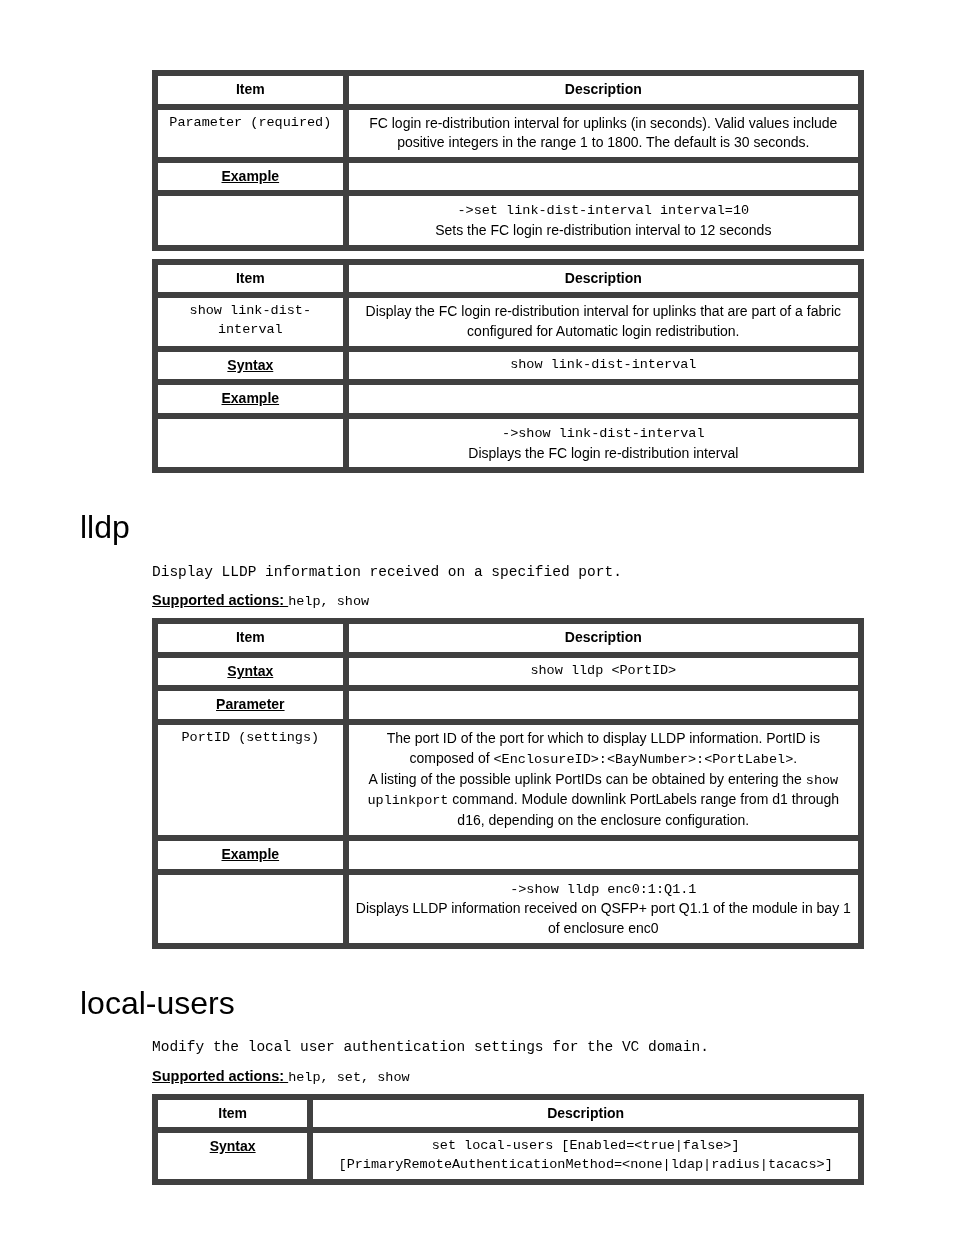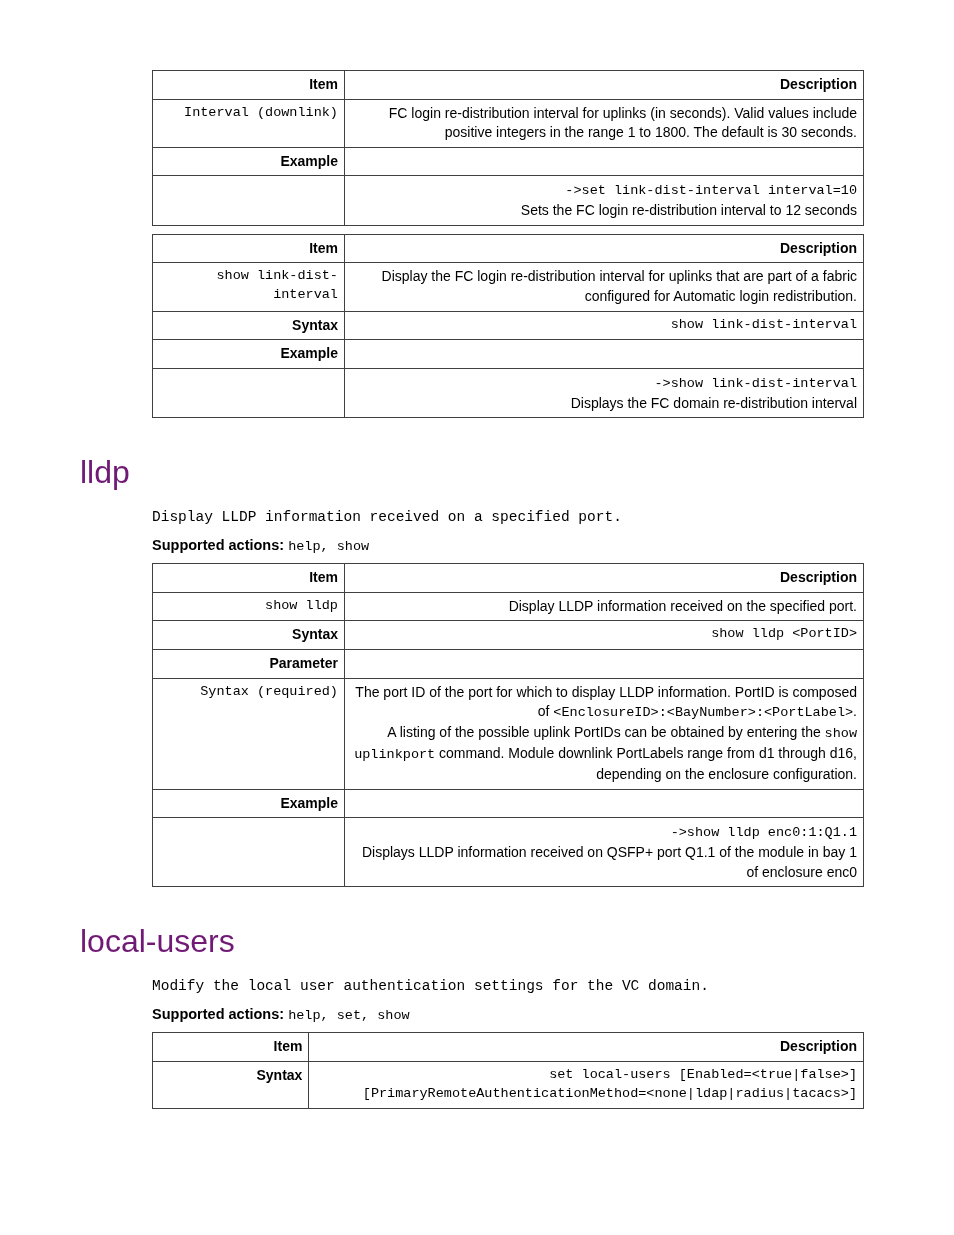--- a/index.html
+++ b/index.html
@@ -17,51 +17,52 @@
     }
     .content-indent {
       margin-left: 72px;
     }
     table {
       border-collapse: collapse;
       width: 100%;
       margin-bottom: 8px;
     }
     td, th {
-      border: 1px solid #404040;
+      border: 6px solid #404040;
       padding: 4px 6px;
-      text-align: right;
+      text-align: center;
       vertical-align: top;
       font-size: 14px;
     }
     th {
       font-weight: bold;
     }
     .col1 {
       width: 27%;
     }
     .col1-wide {
       width: 22%;
     }
     h2 {
       font-family: Arial, Helvetica, sans-serif;
       font-weight: 300;
       font-size: 32px;
-      color: #701a75;
+      color: #000000;
       margin: 32px 0 12px 0;
     }
     p {
       margin: 6px 0 10px 0;
     }
     .mono {
       font-family: "Courier New", monospace;
       font-size: 13.5px;
     }
     .bold {
       font-weight: bold;
+      text-decoration: underline;
     }
     .supported {
       margin: 4px 0 6px 0;
     }
     .section-intro {
       margin: 6px 0 8px 0;
       font-family: Liberation Mono, monospace;
     }
   </style>
 </head>
@@ -70,21 +71,21 @@
 <div class="page">
   <div class="content-indent">
 
     <table>
       <tbody>
           <tr>
         <th class="col1">Item</th>
         <th>Description</th>
       </tr>
       <tr>
-        <td class="mono">Interval (downlink)</td>
+        <td class="mono">Parameter (required)</td>
         <td>FC login re-distribution interval for uplinks (in seconds). Valid values include positive integers in the range 1 to 1800. The default is 30 seconds.</td>
       </tr>
       <tr>
         <td class="bold">Example</td>
         <td></td>
       </tr>
       <tr>
         <td></td>
         <td>
           <span class="mono">-&gt;set link-dist-interval interval=10</span><br>
@@ -109,54 +110,50 @@
         <td class="mono">show link-dist-interval</td>
       </tr>
       <tr>
         <td class="bold">Example</td>
         <td></td>
       </tr>
       <tr>
         <td></td>
         <td>
           <span class="mono">-&gt;show link-dist-interval</span><br>
-          <span>Displays the FC domain re-distribution interval</span>
+          <span>Displays the FC login re-distribution interval</span>
         </td>
       </tr>
     </tbody>
       </table>
   </div>
 
   <h2>lldp</h2>
   <div class="content-indent">
     <p class="section-intro">Display LLDP information received on a specified port.</p>
     <p class="supported">
       <span class="bold">Supported actions</span><span class="bold">: </span><span class="mono">help, show</span>
     </p>
 
     <table>
       <tbody>
           <tr>
         <th class="col1">Item</th>
         <th>Description</th>
       </tr>
       <tr>
-        <td class="mono">show lldp</td>
-        <td>Display LLDP information received on the specified port.</td>
-      </tr>
-      <tr>
         <td class="bold">Syntax</td>
         <td class="mono">show lldp &lt;PortID&gt;</td>
       </tr>
       <tr>
         <td class="bold">Parameter</td>
         <td></td>
       </tr>
       <tr>
-        <td class="mono">Syntax (required)</td>
+        <td class="mono">PortID (settings)</td>
         <td>
           <span>The port ID of the port for which to display LLDP information. PortID is composed of </span><span class="mono">&lt;EnclosureID&gt;:&lt;BayNumber&gt;:&lt;PortLabel&gt;</span><span>.</span><br>
           <span>A listing of the possible uplink PortIDs can be obtained by entering the </span><span class="mono">show uplinkport</span><span> command. Module downlink PortLabels range from d1 through d16, depending on the enclosure configuration.</span>
         </td>
       </tr>
       <tr>
         <td class="bold">Example</td>
         <td></td>
       </tr>
       <tr>

